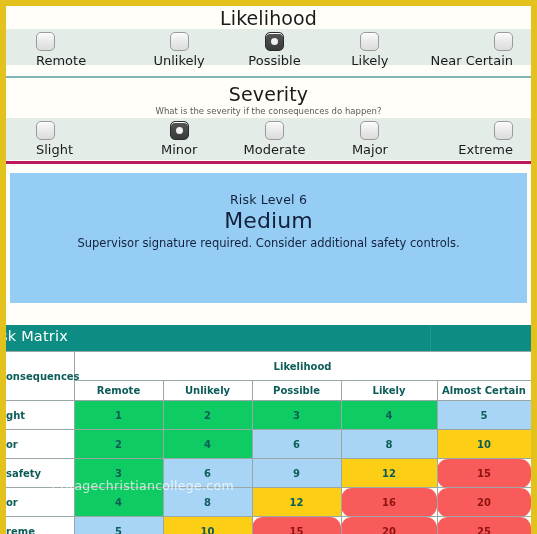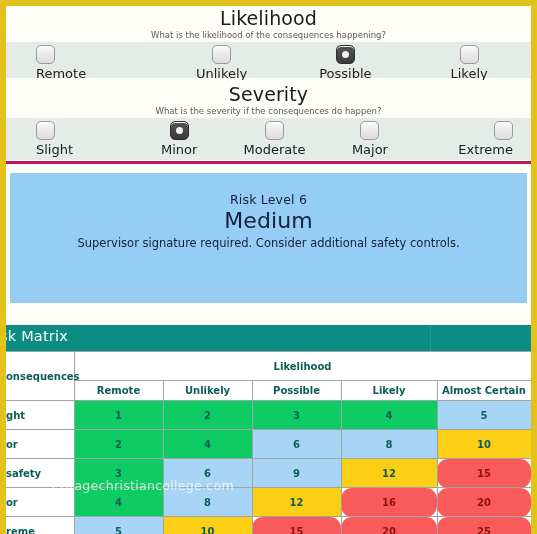--- a/index.html
+++ b/index.html
@@ -219,37 +219,40 @@
     white-space: nowrap;
   }
 </style>
 </head>
 <body>
 
 <div id="screen">
 
   <div class="panel" id="panel-likelihood">
     <div class="panel-title">Likelihood</div>
-    <div class="panel-sub">What is the likelihood of the consequences happening?</div>
     <div class="options">
       <div class="option">
         <div class="radio"></div>
         <div class="opt-label">Remote</div>
       </div>
       <div class="option">
         <div class="radio"></div>
         <div class="opt-label">Unlikely</div>
       </div>
       <div class="option">
         <div class="radio checked"></div>
         <div class="opt-label">Possible</div>
       </div>
       <div class="option">
         <div class="radio"></div>
         <div class="opt-label">Likely</div>
+      </div>
+      <div class="option">
+        <div class="radio"></div>
+        <div class="opt-label">Near Certain</div>
       </div>
     </div>
   </div>
 
   <div class="panel" id="panel-severity">
     <div class="panel-title">Severity</div>
     <div class="panel-sub">What is the severity if the consequences do happen?</div>
     <div class="options">
       <div class="option">
         <div class="radio"></div>

